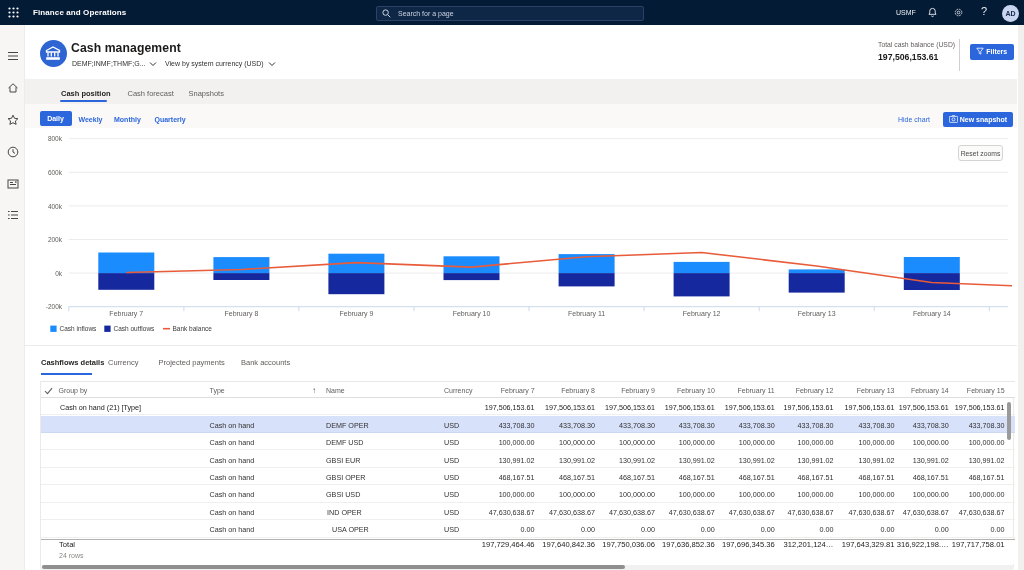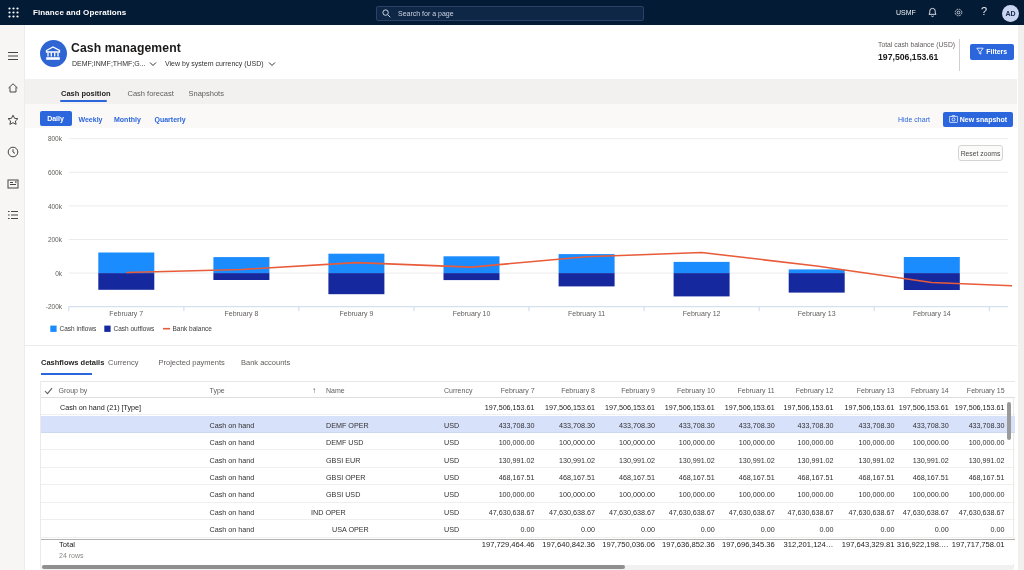--- a/index.html
+++ b/index.html
@@ -321,21 +321,21 @@
       <div class="num" style="right:360.0px">100,000.00</div>
       <div class="num" style="right:300.2px">100,000.00</div>
       <div class="num" style="right:240.3px">100,000.00</div>
       <div class="num" style="right:181.6px">100,000.00</div>
       <div class="num" style="right:120.5px">100,000.00</div>
       <div class="num" style="right:66.3px">100,000.00</div>
       <div class="num" style="right:10.4px">100,000.00</div>
     </div>
 <div class="grow" style="top:121.8px;height:17.45px">
       <div class="cell" style="left:168.5px">Cash on hand</div>
-      <div class="cell" style="left:270px">IND OPER</div>
+      <div class="cell" style="left:286px">IND OPER</div>
       <div class="cell" style="left:403px">USD</div>
       <div class="num" style="right:480.4px">47,630,638.67</div>
       <div class="num" style="right:420.0px">47,630,638.67</div>
       <div class="num" style="right:360.0px">47,630,638.67</div>
       <div class="num" style="right:300.2px">47,630,638.67</div>
       <div class="num" style="right:240.3px">47,630,638.67</div>
       <div class="num" style="right:181.6px">47,630,638.67</div>
       <div class="num" style="right:120.5px">47,630,638.67</div>
       <div class="num" style="right:66.3px">47,630,638.67</div>
       <div class="num" style="right:10.4px">47,630,638.67</div>

